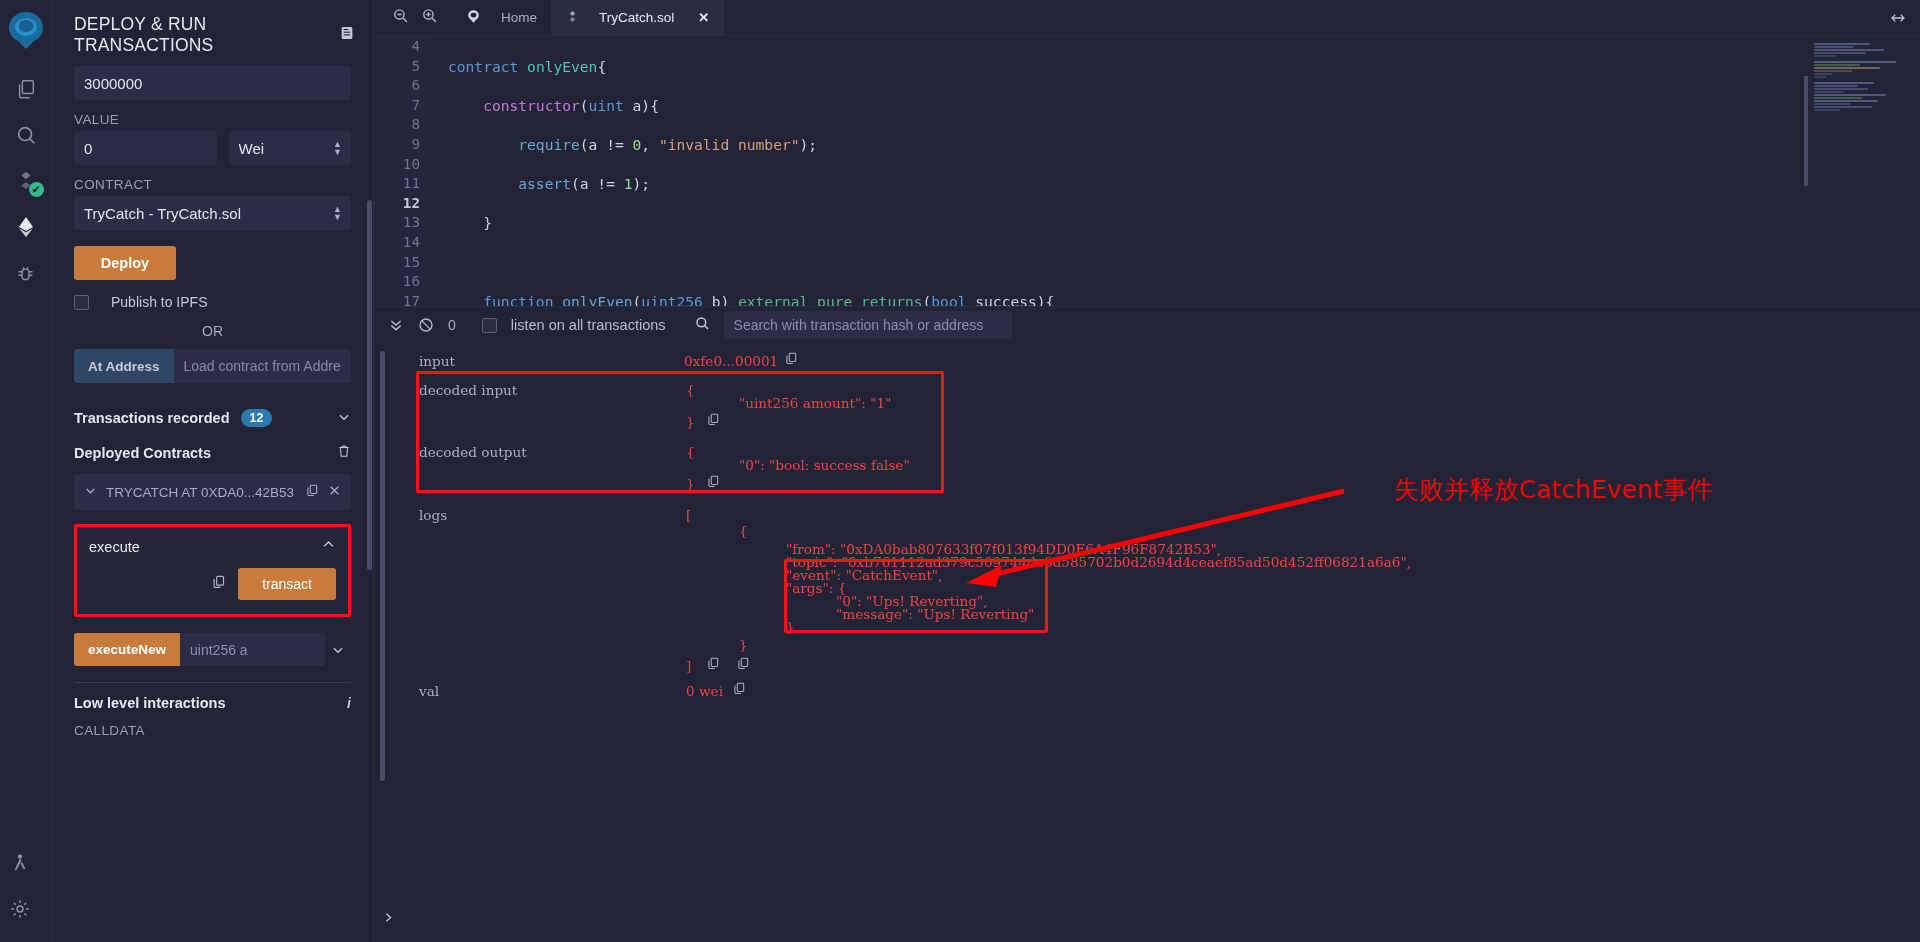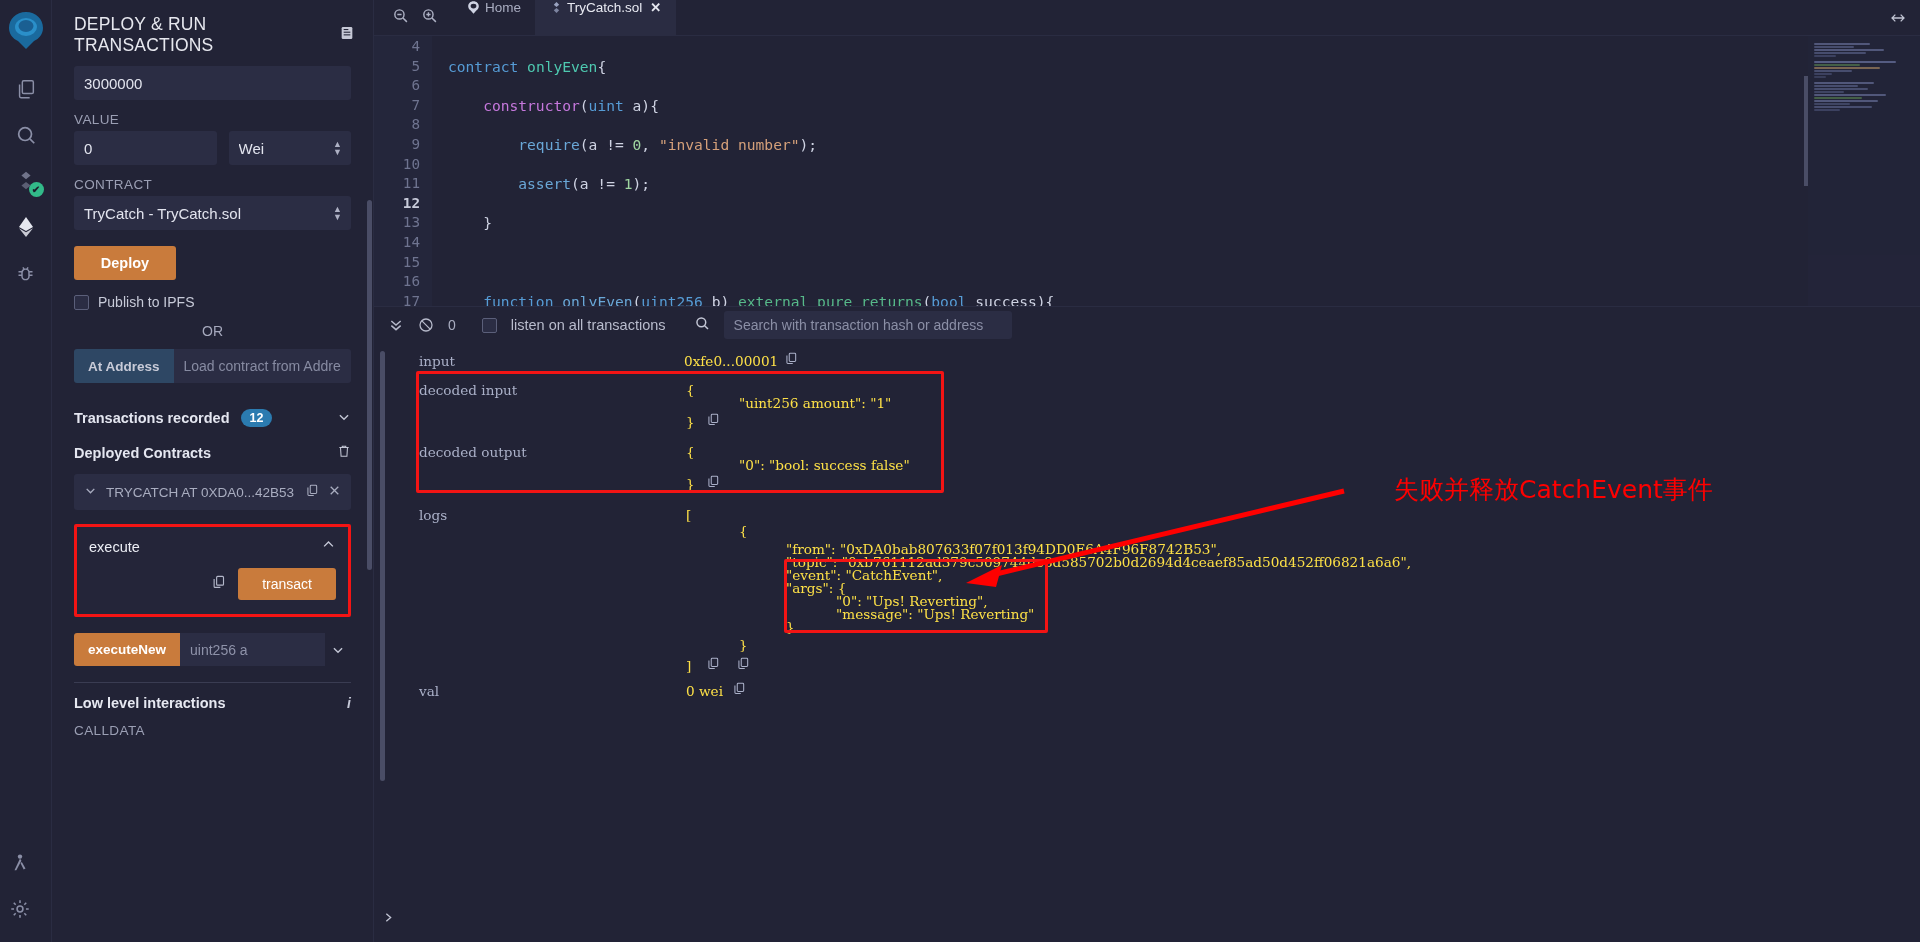--- a/index.html
+++ b/index.html
@@ -79,21 +79,21 @@
     pointer-events: none;
   }
   .contract-sel { width: 100%; position: relative; }
 
   .deploy-btn {
     background: #c97b3c; color: #fff; border: none; border-radius: 3px;
     font-size: 14.5px; font-weight: bold; padding: 8px 0; width: 102px;
     height: 34px; cursor: pointer; margin-top: 16px;
     font-family: "Liberation Sans", sans-serif;
   }
-  .chk-row { display: flex; align-items: center; gap: 9px; margin-top: 14px; }
+  .chk-row { display: flex; align-items: center; gap: 22px; margin-top: 14px; }
   .chkbox {
     width: 15px; height: 15px; border: 1px solid #5b5f7a; border-radius: 2px;
     background: #2b2d44;
   }
   .chk-label { color: #c7cad8; font-size: 14px; }
   .or-row { text-align: center; color: #a6a9bd; font-size: 14px; margin-top: 13px; }
   .ataddr-row { display: flex; margin-top: 10px; }
   .ataddr-btn {
     background: #2e4764; color: #c8cbd8; border: none; border-radius: 3px 0 0 3px;
     font-size: 13.5px; font-weight: bold; padding: 0 14px; height: 34px;
@@ -184,21 +184,21 @@
 
   
   .right { flex: 1; height: 942px; display: flex; flex-direction: column; background: #222336; position: relative; }
 
   .tabbar {
     height: 36px; background: #222336; display: flex; align-items: stretch;
     border-bottom: 1px solid #2a2c42;
   }
   .zoom-btns { display:flex; align-items:center; gap: 12px; padding: 0 14px 0 18px; color: #aeb2c5; }
   .tab {
-    display: flex; align-items: flex-start; gap: 4px; padding: 0 14px;
+    display: flex; align-items: center; gap: 20px; padding: 0 14px;
     color: #a9adc1; font-size: 13.5px; border-right: 1px solid #2a2c42;
     cursor: pointer;
   }
   .tab.active { background: #2a2c42; color: #e8eaf2; }
   .tab .close { color: #e7e9f1; font-size: 13px; font-weight: bold; margin-left: 4px; }
   .expand-ic { margin-left: auto; display:flex; align-items:center; padding-right: 14px; color: #c2c5d4; }
 
   .editor {
     height: 270px; background: #222336; position: relative; overflow: hidden;
     display: flex;
@@ -259,21 +259,21 @@
     flex: 1; position: relative; overflow: hidden;
     font-family: "DejaVu Serif", serif;
     color: #b9bdd2; font-size: 13.6px;
   }
   .log-scroll {
     position: absolute; left: 6px; top: 8px; width: 5px; height: 430px;
     background: #4a4d66; border-radius: 3px;
   }
   .kv { position: absolute; font-family: "DejaVu Serif", serif; }
   .k { color: #aab0c8; }
-  .v { color: #fde047; }
+  .v { color: #ef4444; }
 
   .redbox {
     position: absolute; border: 3px solid #f31414; border-radius: 2px;
     pointer-events: none;
   }
   .annot {
     position: absolute; color: #fe0000; font-size: 25px;
     font-family: "DejaVu Sans", sans-serif; white-space: nowrap;
   }
   .bottom-arrow {

